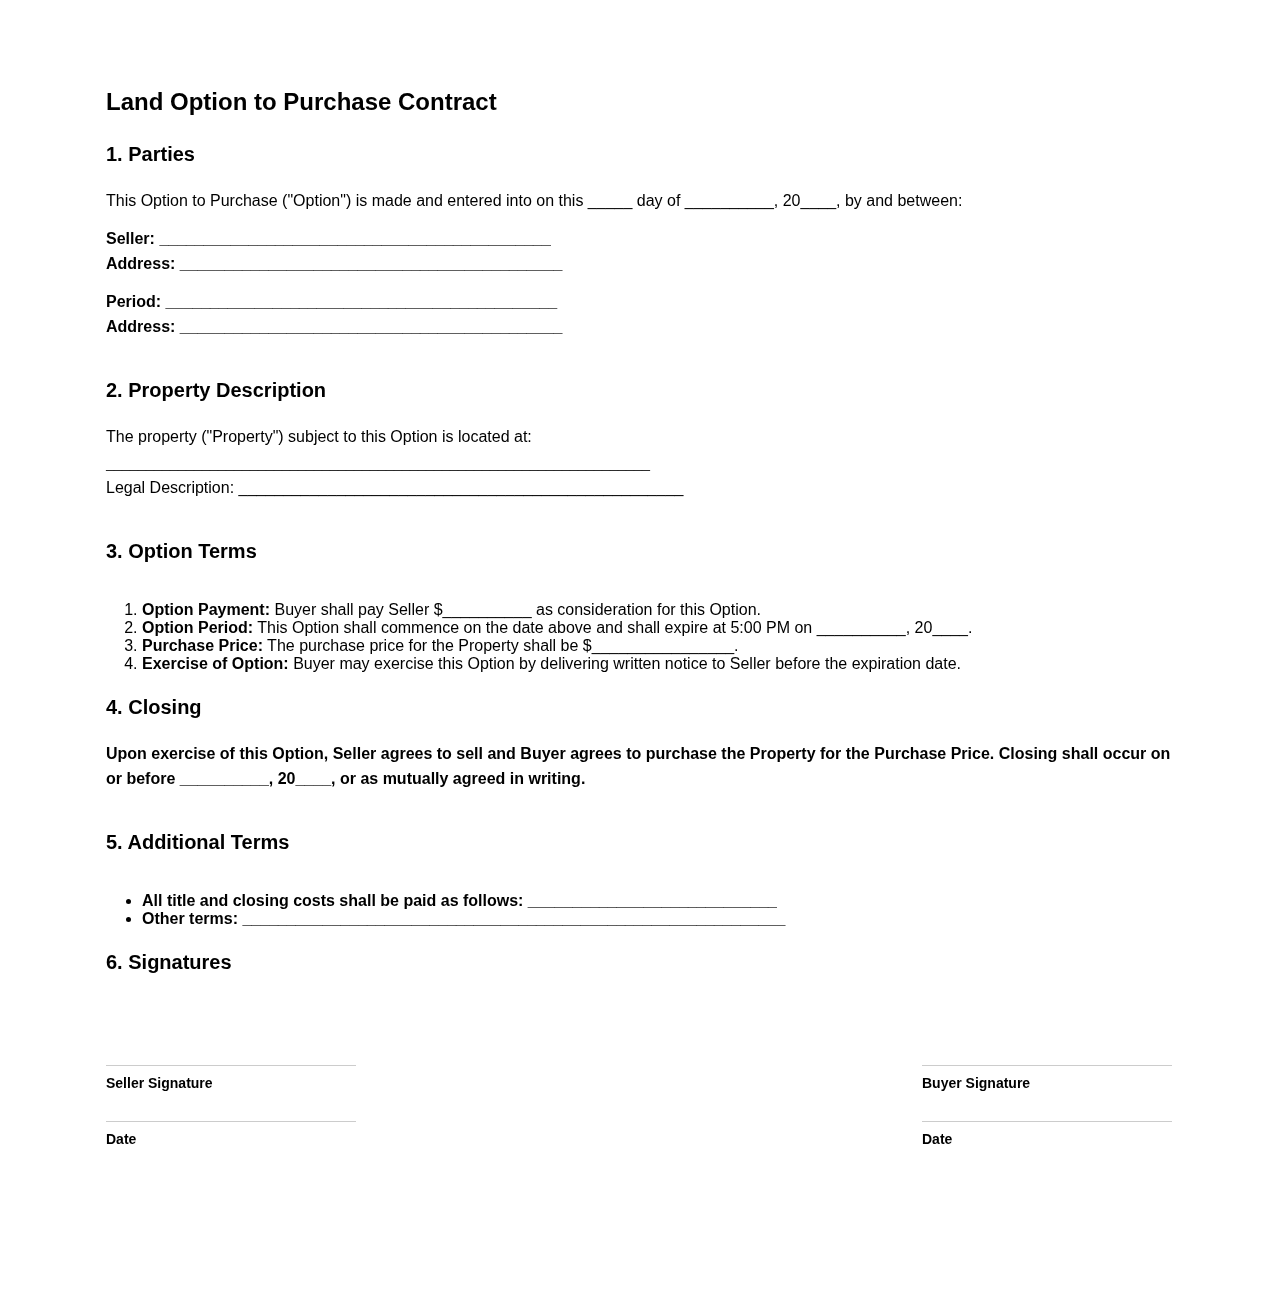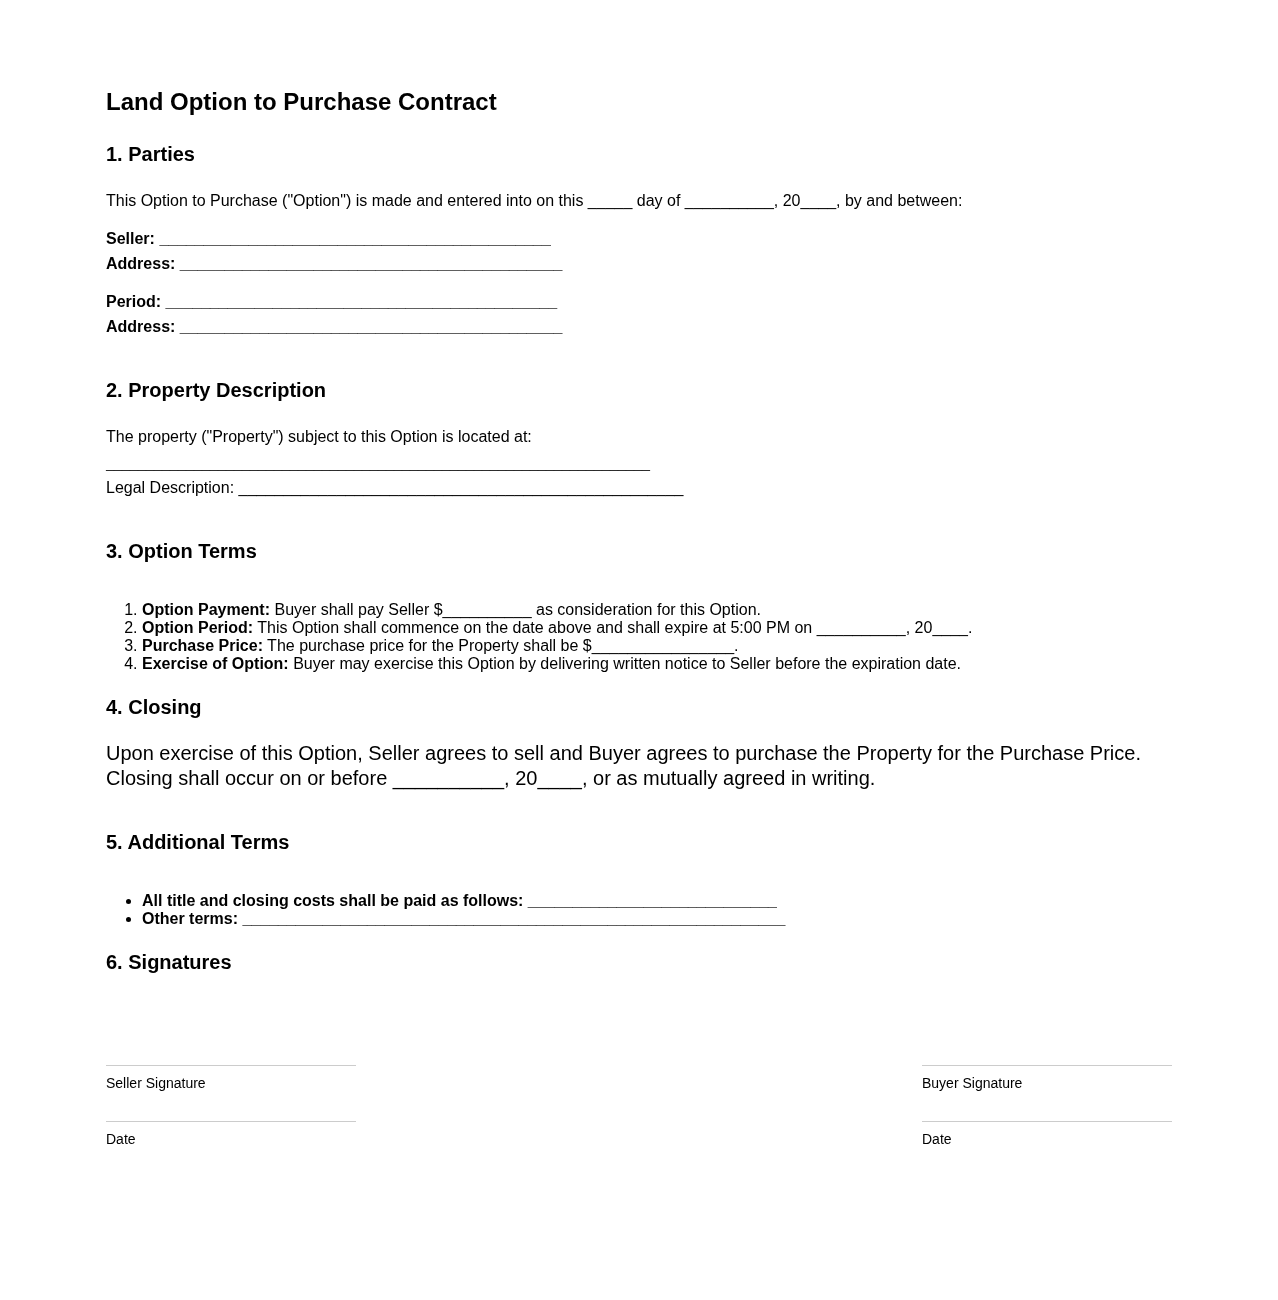--- a/index.html
+++ b/index.html
@@ -16,30 +16,30 @@
     position: absolute; left: 0; margin: 0;
     font-size: 20px; font-weight: bold; line-height: 30px; white-space: nowrap;
   }
   .line {
     position: absolute; left: 0; margin: 0;
     font-size: 16px; line-height: 20px; white-space: nowrap;
   }
   .bold { font-weight: bold; }
   .para-wrap {
     position: absolute; left: 0; width: 1066px; margin: 0;
-    font-size: 20px; line-height: 25px;
+    font-size: 16px; line-height: 25px; font-weight: bold;
   }
   ol, ul {
     position: absolute; left: 0; margin: 16px; padding-left: 20px;
     font-size: 16px; line-height: 18px; white-space: nowrap;
   }
   ol li, ul li { padding-left: 0; }
   .sig-block { position: absolute; width: 250px; }
   .sig-line { height: 0; border-top: 1px solid #cccccc; }
-  .sig-label { font-size: 14px; line-height: 18px; margin-top: 8px; }
+  .sig-label { font-size: 14px; line-height: 18px; margin-top: 8px; font-weight: bold; }
 </style>
 </head>
 <body>
 
 <div class="doc">
 
   <h1>Land Option to Purchase Contract</h1>
 
   <h2 style="top:139px;">1. Parties</h2>
   <p class="line" style="top:191px;">This Option to Purchase ("Option") is made and entered into on this _____ day of __________, 20____, by and between:</p>

